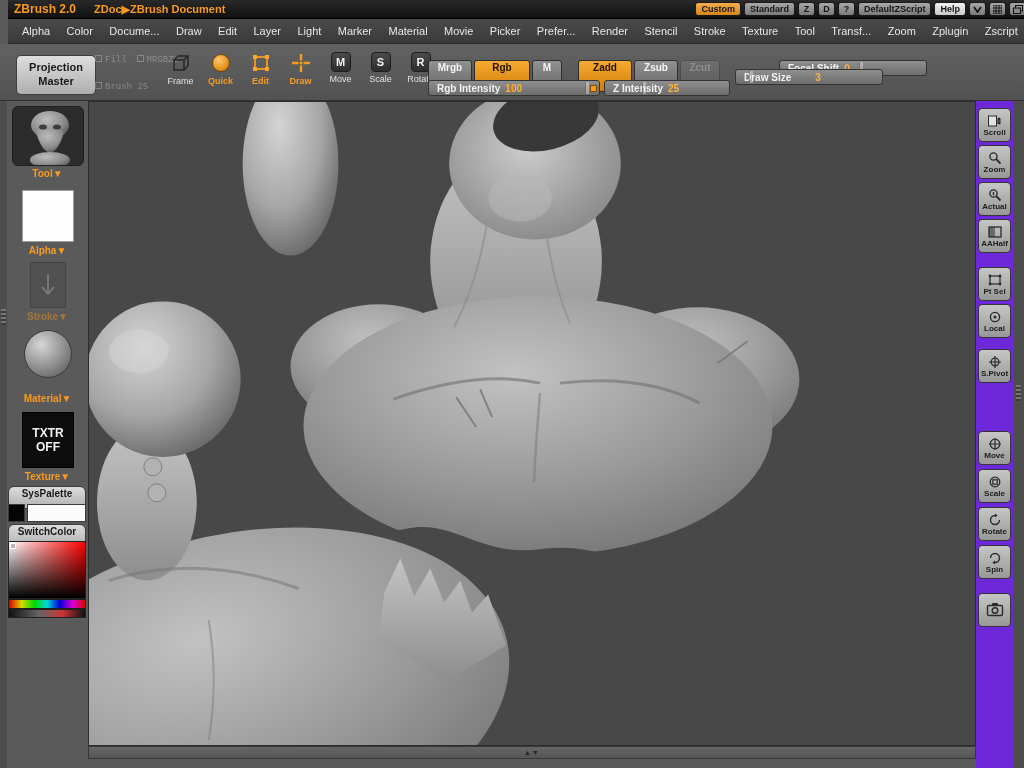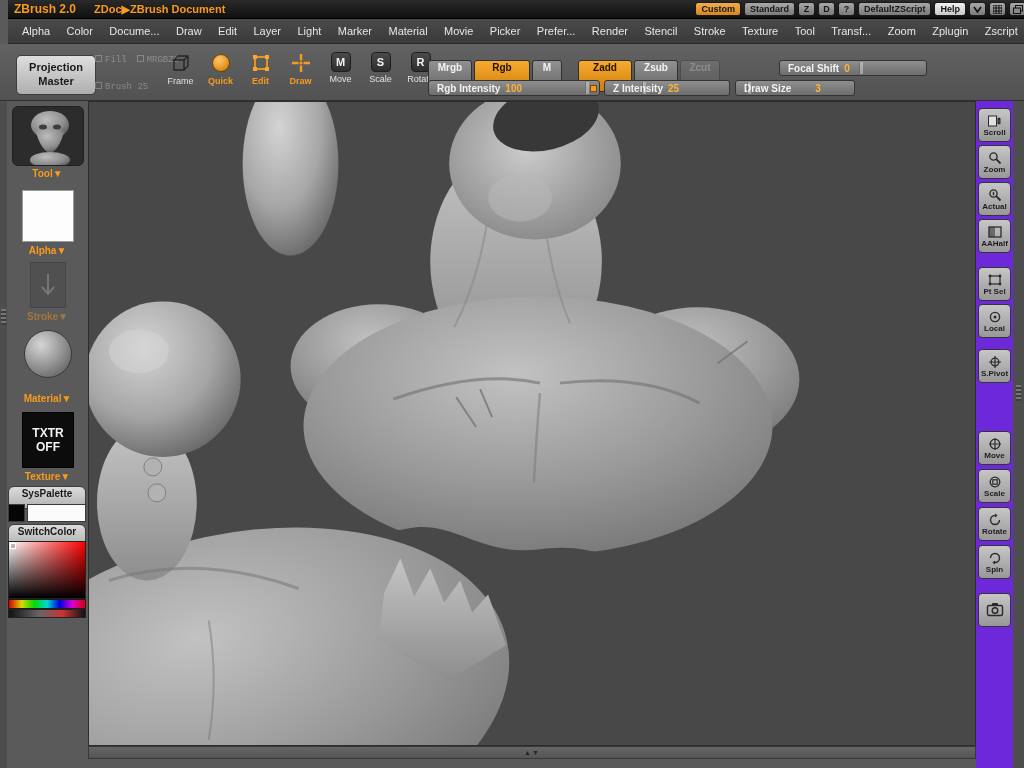--- a/index.html
+++ b/index.html
@@ -264,21 +264,21 @@
     <div class="slider" style="left:604px; top:36px; width:126px;">
       <span>Z Intensity</span>
       <span class="val">25</span>
       <span class="handle" style="left:30%;"></span>
     </div>
     <div class="slider" style="left:735px; top:16px; width:148px;margin-left:44px;">
       <span>Focal Shift</span>
       <span class="val">0</span>
       <span class="handle" style="left:54%;"></span>
     </div>
-    <div class="slider" style="left:735px; top:36px; width:120px;gap:24px;">
+    <div class="slider" style="left:735px; top:25px; width:148px;gap:24px;">
       <span>Draw Size</span>
       <span class="val">3</span>
       <span class="handle" style="left:9%;"></span>
     </div>
   </div>
 
   <div class="tray-edge" style="left:0; width:7px;">
     <span class="tray-grip" style="top:208px;"></span>
   </div>
 

